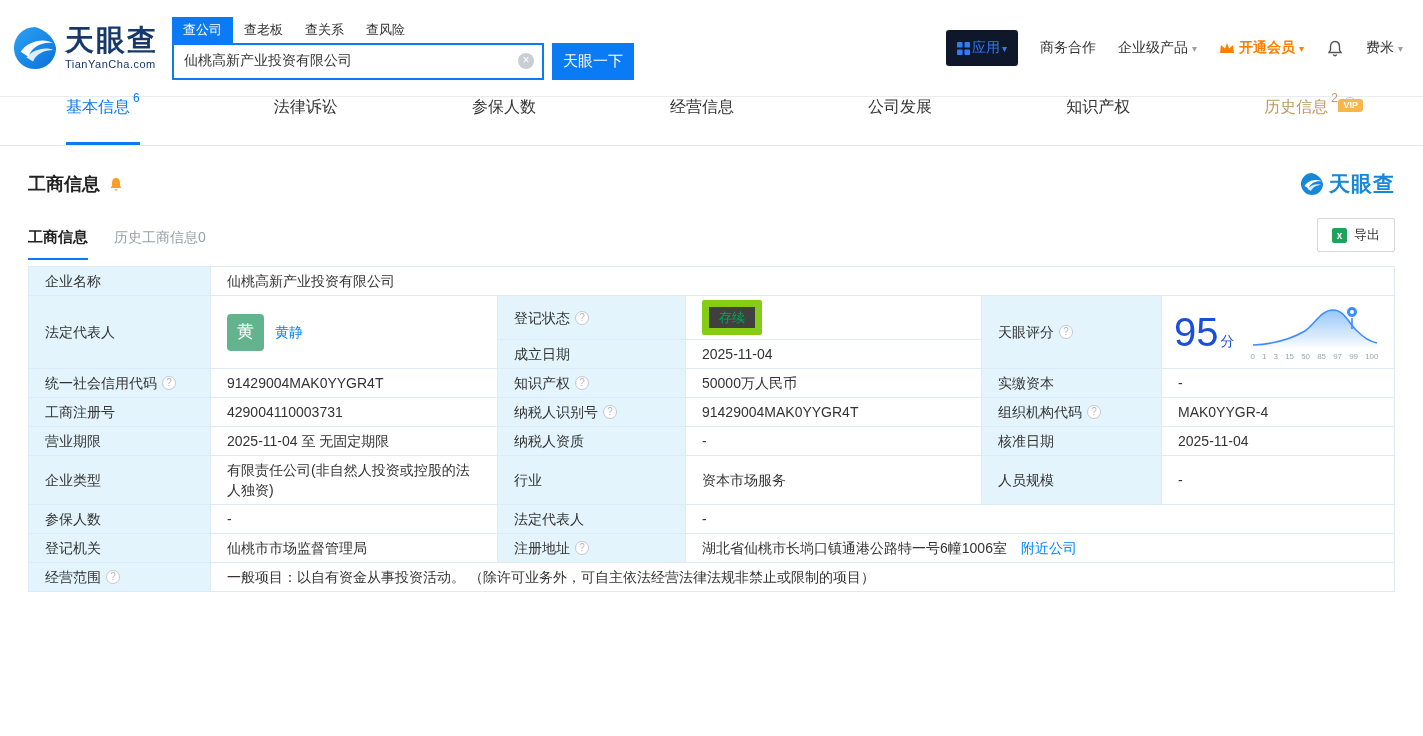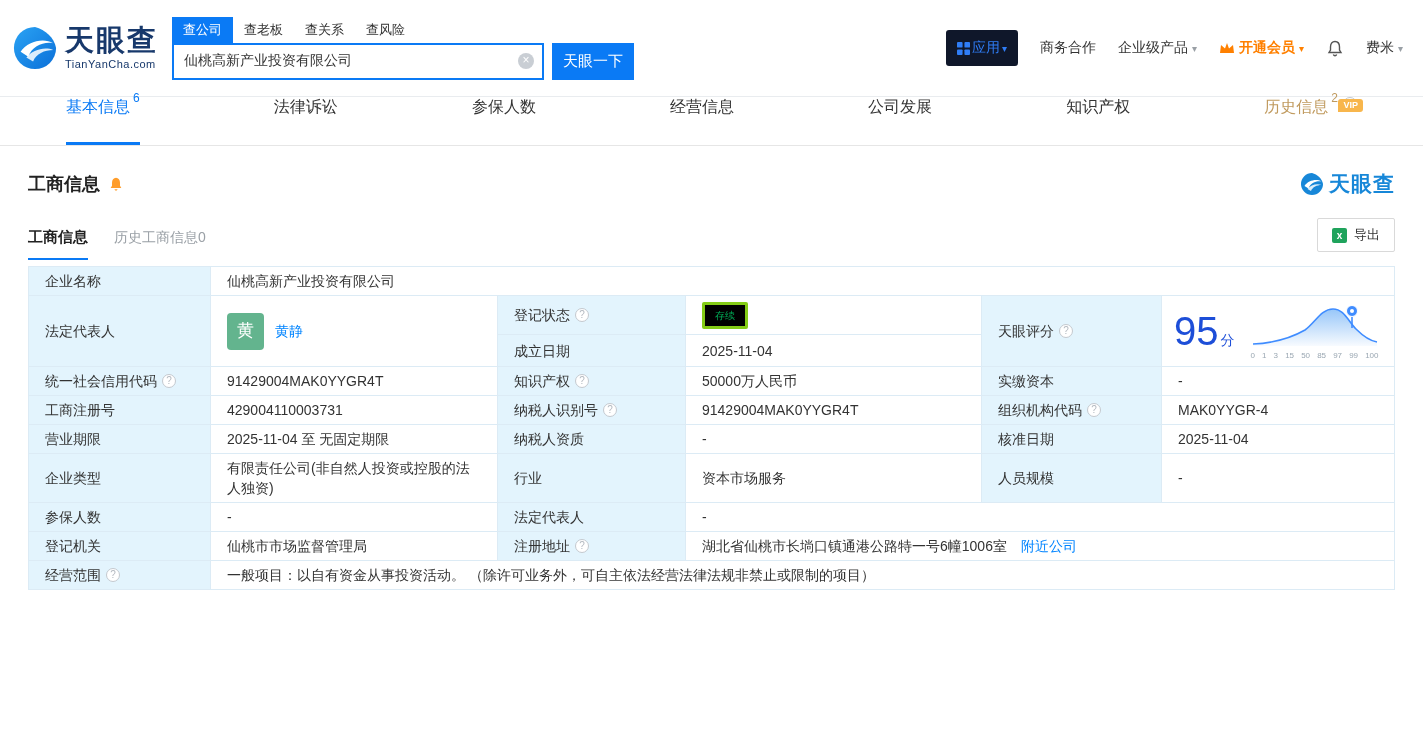--- a/index.html
+++ b/index.html
@@ -54,21 +54,21 @@
   .excel-ic { width:15px; height:15px; background:#1fa35c; color:#fff; font-size:10px; font-weight:bold; display:flex; align-items:center; justify-content:center; border-radius:2px; }
   
   table.info { width:100%; border-collapse:collapse; table-layout:fixed; margin-top:6px; }
   table.info td { border:1px solid #dcebf5; font-size:14px; padding:4px 16px; vertical-align:middle; color:#333; line-height:20px; word-break:break-all; }
   td.lbl { background:#e3f4fd; }
   td.lbl .lblwrap { display:flex; align-items:center; }
   .rep { display:flex; align-items:center; }
   .avatar { width:37px; height:37px; background:#63b48e; color:#fff; border-radius:4px; font-size:17px; display:inline-flex; align-items:center; justify-content:center; flex:none; }
   .link { color:#0084ff; cursor:pointer; text-decoration:none; }
   .rep .link { margin-left:11px; font-size:14px; }
-  .tag-green { display:inline-block; color:#00a854; background:#000000; border:3px solid #84cc16; border-radius:2px; font-size:10px; padding:1px 10px; line-height:19px; }
+  .tag-green { display:inline-block; color:#00a854; background:#404040; border:7px solid #84cc16; border-radius:2px; font-size:13px; padding:1px 10px; line-height:19px; }
   .score-cell { padding:6px 12px !important; }
   .score-wrap { display:flex; align-items:center; gap:16px; }
   .score-num { color:#1d4ed8; font-size:40px; line-height:1; white-space:nowrap; }
   .score-unit { font-size:14px; margin-left:2px; }
   .score-chart { width:128px; }
   .axis { display:flex; justify-content:space-between; font-size:8px; color:#9aa7b2; line-height:1; margin-top:1px; }
   .addr-link { margin-left:14px; white-space:nowrap; }
 </style>
 </head>
 <body>

